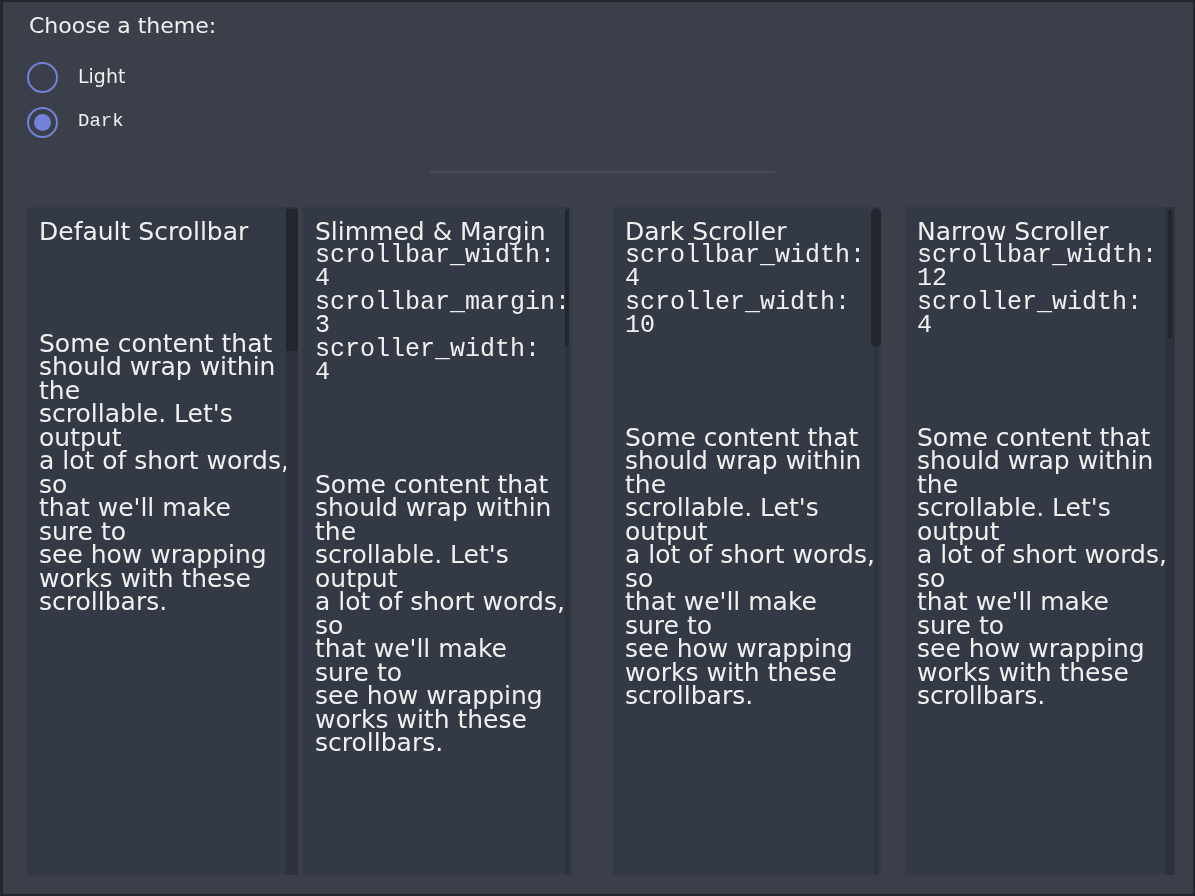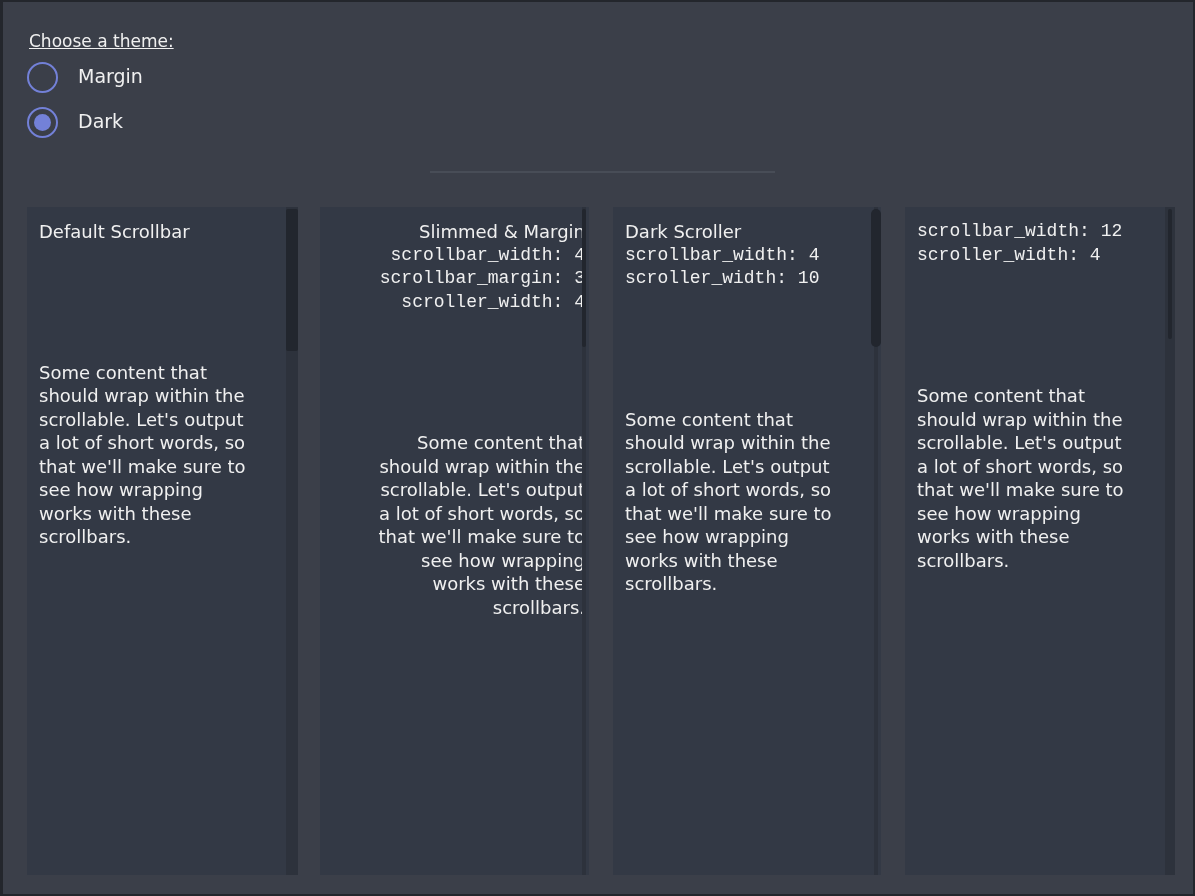--- a/index.html
+++ b/index.html
@@ -12,35 +12,34 @@
     border: 2px solid #23262c;
     border-left-width: 3px;
     font-family: "DejaVu Sans", sans-serif;
     color: #f0f0f0;
     overflow: hidden;
   }
 
   
   .chooser-label {
     position: absolute;
-    left: 26px; top: 28px;
-    font-size: 17px;
+    left: 26px; top: 12px;
+    font-size: 22px;
     line-height: 23.5px;
-    text-decoration: underline;
   }
   .radio-row {
     position: absolute;
     left: 24px;
     display: flex;
     align-items: center;
     height: 32px;
     cursor: pointer;
   }
   .radio-row.light { top: 59px; }
-  .radio-row.dark  { top: 104px; }
+  .radio-row.dark  { top: 104px; font-family: Liberation Mono, monospace; }
   .radio-circle {
     width: 27px; height: 27px;
     border: 2px solid #7381d8;
     border-radius: 50%;
     box-sizing: content-box;
     display: flex;
     align-items: center;
     justify-content: center;
     flex: 0 0 auto;
   }
@@ -66,33 +65,33 @@
 
   
   .panel {
     position: absolute;
     top: 205px;
     height: 668px;
     background: #333945;
     overflow: hidden;
   }
   .panel--default { left: 24px;  width: 271px; }
-  .panel--slim    { left: 317px; width: 269px; text-align: right; }
+  .panel--slim    { left: 300px; width: 269px; }
   .panel--wide    { left: 610px; width: 268px; }
   .panel--narrow  { left: 902px; width: 270px; }
 
   .panel-text {
     padding: 13px 0 0 12px;
     width: 253px;
-    font-size: 18px;
+    font-size: 25px;
     line-height: 23.5px;
   }
   .panel-title   { white-space: pre-line; }
   .panel-params  { white-space: pre-line; font-family: Liberation Mono, monospace; }
-  .panel-content { white-space: pre-line; margin-top: 117px; }
+  .panel-content { white-space: pre-line; margin-top: 88px; }
 
   
   .sb-track, .sb-thumb { position: absolute; }
   .sb-track { top: 0; bottom: 0; background: #2d323c; }
   .sb-thumb { background: #22262e; }
 
   .panel--default .sb-track { right: 0; width: 12px; }
   .panel--default .sb-thumb { right: 0; width: 12px; top: 2px; height: 142px; border-radius: 2px; }
 
   .panel--slim .sb-track { right: 3px; width: 4px; }
@@ -106,21 +105,21 @@
 </style>
 </head>
 <body>
 
 <div class="chooser-label">Choose a theme:</div>
 
 <div class="radio-row light">
   <span class="radio-circle">
       <span class="radio-dot"></span>
     </span>
-  <span class="radio-label">Margin</span>
+  <span class="radio-label">Light</span>
 </div>
 
 <div class="radio-row dark">
   <span class="radio-circle selected">
       <span class="radio-dot"></span>
     </span>
   <span class="radio-label">Dark</span>
 </div>
 
 <div class="divider"></div>
@@ -174,20 +173,21 @@
 see how wrapping
 works with these
 scrollbars.</div>
   </div>
   <div class="sb-track"></div>
   <div class="sb-thumb"></div>
 </div>
 
 <div class="panel panel--narrow">
   <div class="panel-text">
+    <div class="panel-title">Narrow Scroller</div>
     <div class="panel-params">scrollbar_width: 12
 scroller_width: 4</div>
     <div class="panel-content">Some content that
 should wrap within the
 scrollable. Let's output
 a lot of short words, so
 that we'll make sure to
 see how wrapping
 works with these
 scrollbars.</div>

